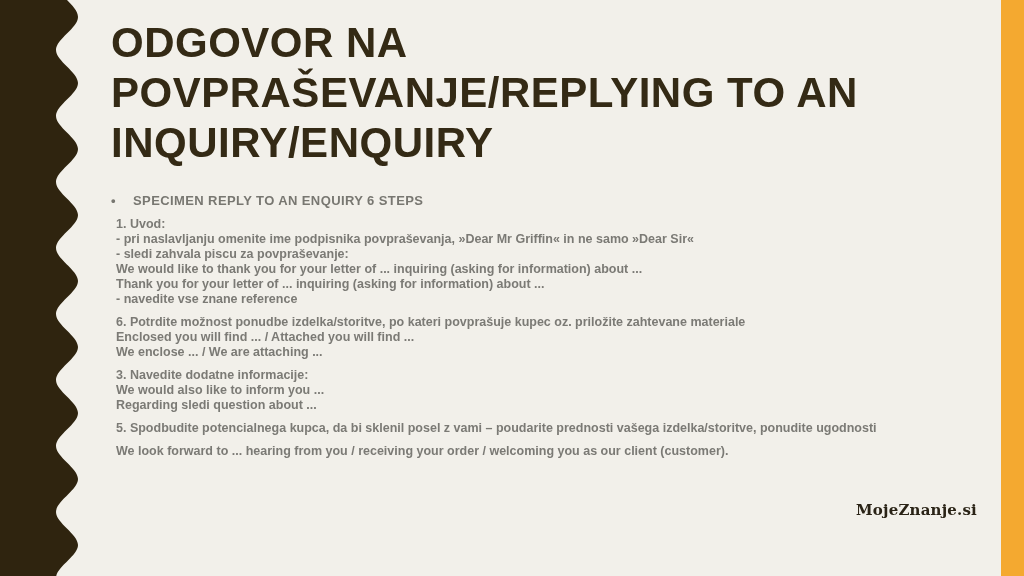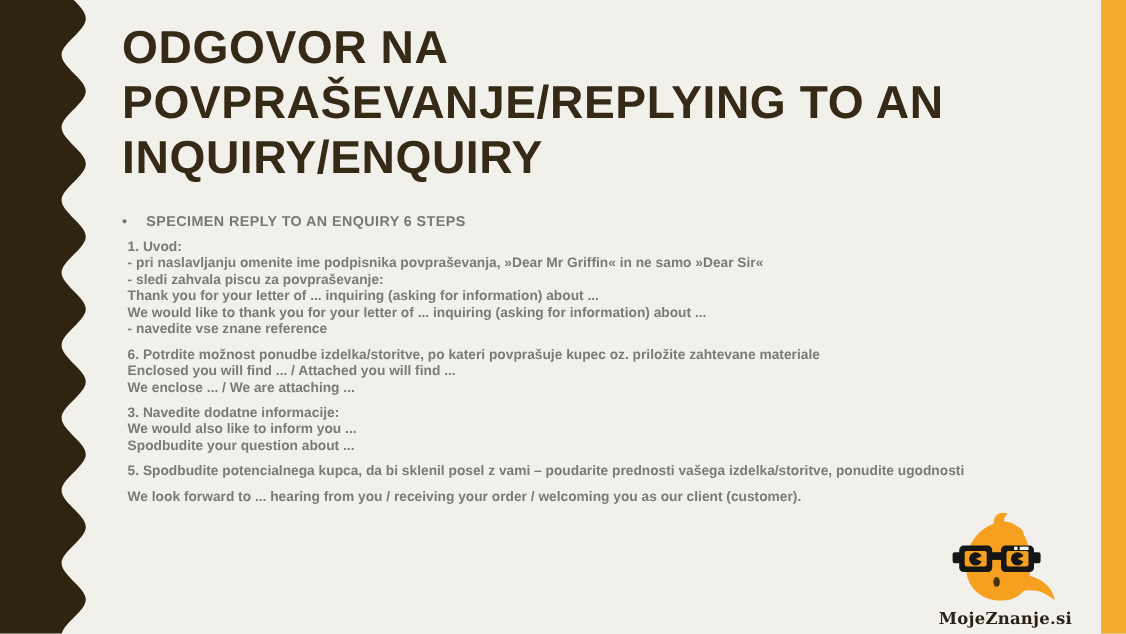--- a/index.html
+++ b/index.html
@@ -33,21 +33,21 @@
 
   .body-text{
     position:absolute;left:112px;top:217px;width:900px;
     color:#7b7a75;font-size:12.5px;line-height:15px;font-weight:bold;
   }
   .section{margin:0 0 8px 4px;}
   .section .line{white-space:nowrap;}
 
   .logo{
     position:absolute;left:856px;top:466px;width:116px;
-    display:flex;flex-direction:column;align-items:center;
+    display:flex;flex-direction:row;align-items:center;
   }
   .logo svg{display:block;}
   .logo-text{
     margin-top:1px;
     font-family:"DejaVu Serif","Liberation Serif",serif;
     font-weight:bold;font-size:15px;color:#2a2316;letter-spacing:0.2px;
     white-space:nowrap;
   }
 </style>
 </head>
@@ -82,33 +82,33 @@
   <div class="bullet-heading">
     <span class="dot">•</span>
     <span>SPECIMEN REPLY TO AN ENQUIRY 6 STEPS</span>
   </div>
 
   <div class="body-text">
     <div class="section">
       <div class="line">1. Uvod:</div>
       <div class="line">- pri naslavljanju omenite ime podpisnika povpraševanja, »Dear Mr Griffin« in ne samo »Dear Sir«</div>
       <div class="line">- sledi zahvala piscu za povpraševanje:</div>
+      <div class="line">We would like to thank you for your letter of ... inquiring (asking for information) about ...</div>
       <div class="line">Thank you for your letter of ... inquiring (asking for information) about ...</div>
-      <div class="line">We would like to thank you for your letter of ... inquiring (asking for information) about ...</div>
       <div class="line">- navedite vse znane reference</div>
     </div>
     <div class="section">
       <div class="line">6. Potrdite možnost ponudbe izdelka/storitve, po kateri povprašuje kupec oz. priložite zahtevane materiale</div>
       <div class="line">Enclosed you will find ... / Attached you will find ...</div>
       <div class="line">We enclose ... / We are attaching ...</div>
     </div>
     <div class="section">
       <div class="line">3. Navedite dodatne informacije:</div>
       <div class="line">We would also like to inform you ...</div>
-      <div class="line">Spodbudite your question about ...</div>
+      <div class="line">Regarding sledi question about ...</div>
     </div>
     <div class="section">
       <div class="line">5. Spodbudite potencialnega kupca, da bi sklenil posel z vami – poudarite prednosti vašega izdelka/storitve, ponudite ugodnosti</div>
     </div>
     <div class="section">
       <div class="line">We look forward to ... hearing from you / receiving your order / welcoming you as our client (customer).</div>
     </div>
   </div>
 
   <div class="logo">

